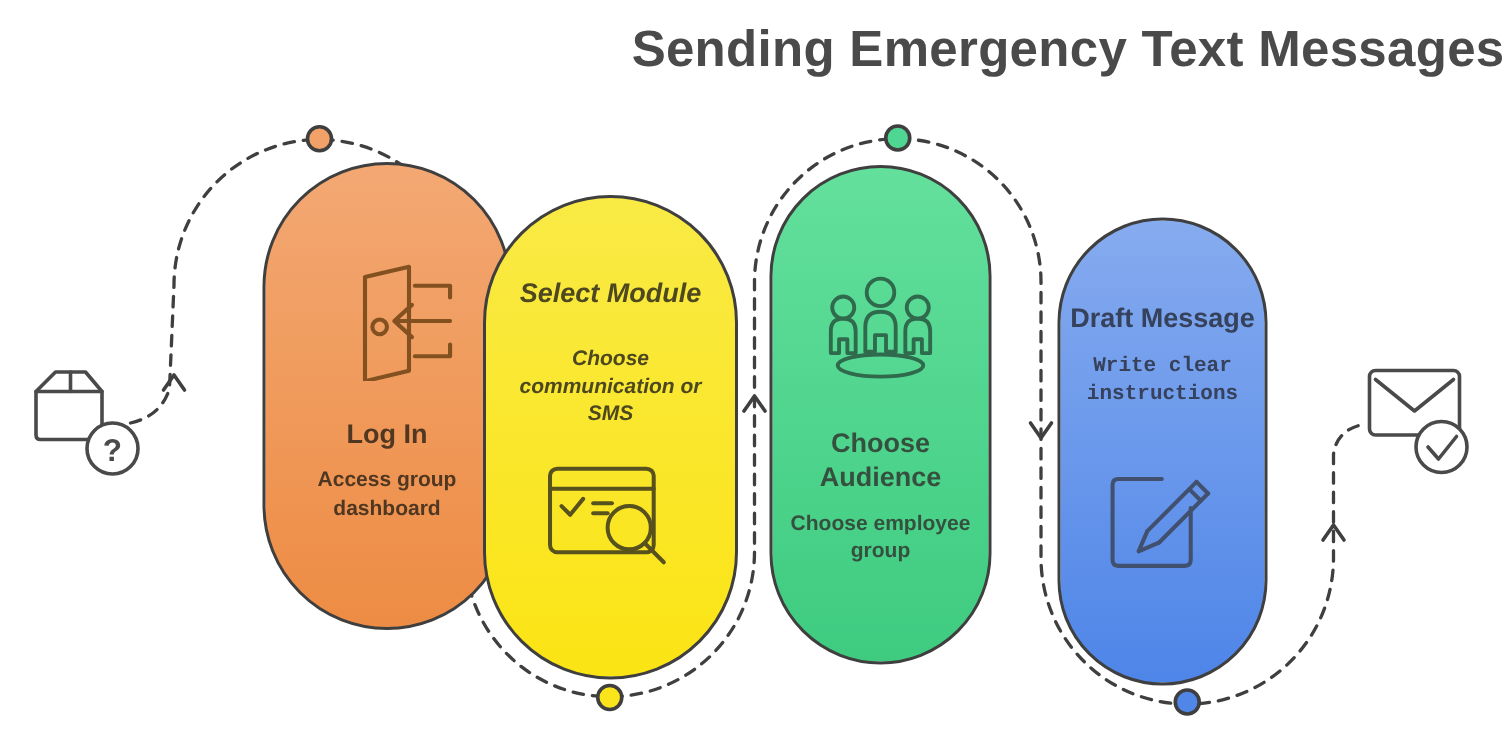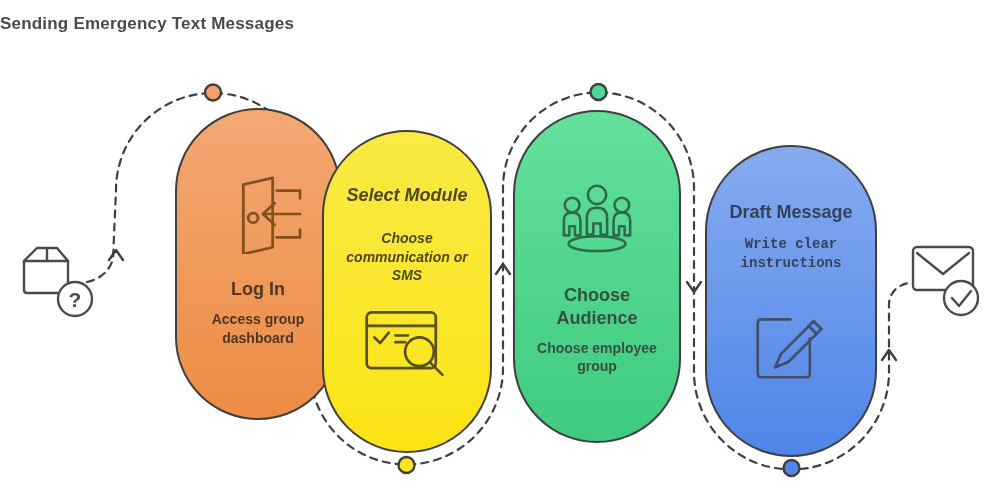--- a/index.html
+++ b/index.html
@@ -1,35 +1,35 @@
 <!DOCTYPE html>
 <html><head>
 <meta charset="utf-8">
 <style>
   html,body{margin:0;padding:0;background:#ffffff;}
   .canvas{
     position:relative;width:1003px;height:497px;background:#ffffff;overflow:hidden;
     font-family:"Liberation Sans",sans-serif;
   }
   .title{
-    position:absolute;top:14px;left:0;width:100%;margin:0;text-align:left;
-    font-size:17px;font-weight:bold;color:#4a4a4a;letter-spacing:0.2px;
+    position:absolute;top:14px;left:0;width:100%;margin:0;text-align:right;
+    font-size:34px;font-weight:bold;color:#4a4a4a;letter-spacing:0.2px;
   }
   .overlay{position:absolute;left:0;top:0;width:1003px;height:497px;}
   .pill{
     position:absolute;box-sizing:border-box;border:2px solid #3f3f3f;border-radius:999px;
     display:flex;flex-direction:column;align-items:center;text-align:center;
   }
   .pill-1{left:131px;top:108px;width:166px;height:312px;
     background:linear-gradient(180deg,#f3a873 0%,#ed8c44 100%);padding-top:64px;margin-left:44px;}
   .pill-2{left:322px;top:130px;width:170px;height:323px;
     background:linear-gradient(180deg,#f9ea45 0%,#fbe414 100%);padding-top:52px;}
-  .pill-3{left:513px;top:110px;width:168px;height:333px;
+  .pill-3{left:513px;top:110px;width:148px;height:333px;
     background:linear-gradient(180deg,#63e09c 0%,#3ecb80 100%);padding-top:64px;}
-  .pill-4{left:705px;top:145px;width:172px;height:312px;
+  .pill-4{left:705px;top:145px;width:140px;height:312px;
     background:linear-gradient(180deg,#86abef 0%,#4e85e8 100%);padding-top:54px;}
   .pill-title{font-size:18px;font-weight:bold;line-height:1.3;}
   .pill-sub{font-size:14px;font-weight:bold;line-height:1.3;margin-top:9px;}
   .pill-1 .pill-title,.pill-1 .pill-sub{color:#503722;}
   .pill-2 .pill-title,.pill-2 .pill-sub{color:#4d481f;font-style:italic;}
   .pill-3 .pill-title,.pill-3 .pill-sub{color:#35503f;}
   .pill-4 .pill-title,.pill-4 .pill-sub{color:#36415b;}
   .pill-1 .pill-sub{max-width:122px;}
   .pill-2 .pill-sub{max-width:134px;margin-top:22px;}
   .pill-3 .pill-title{max-width:120px;}

